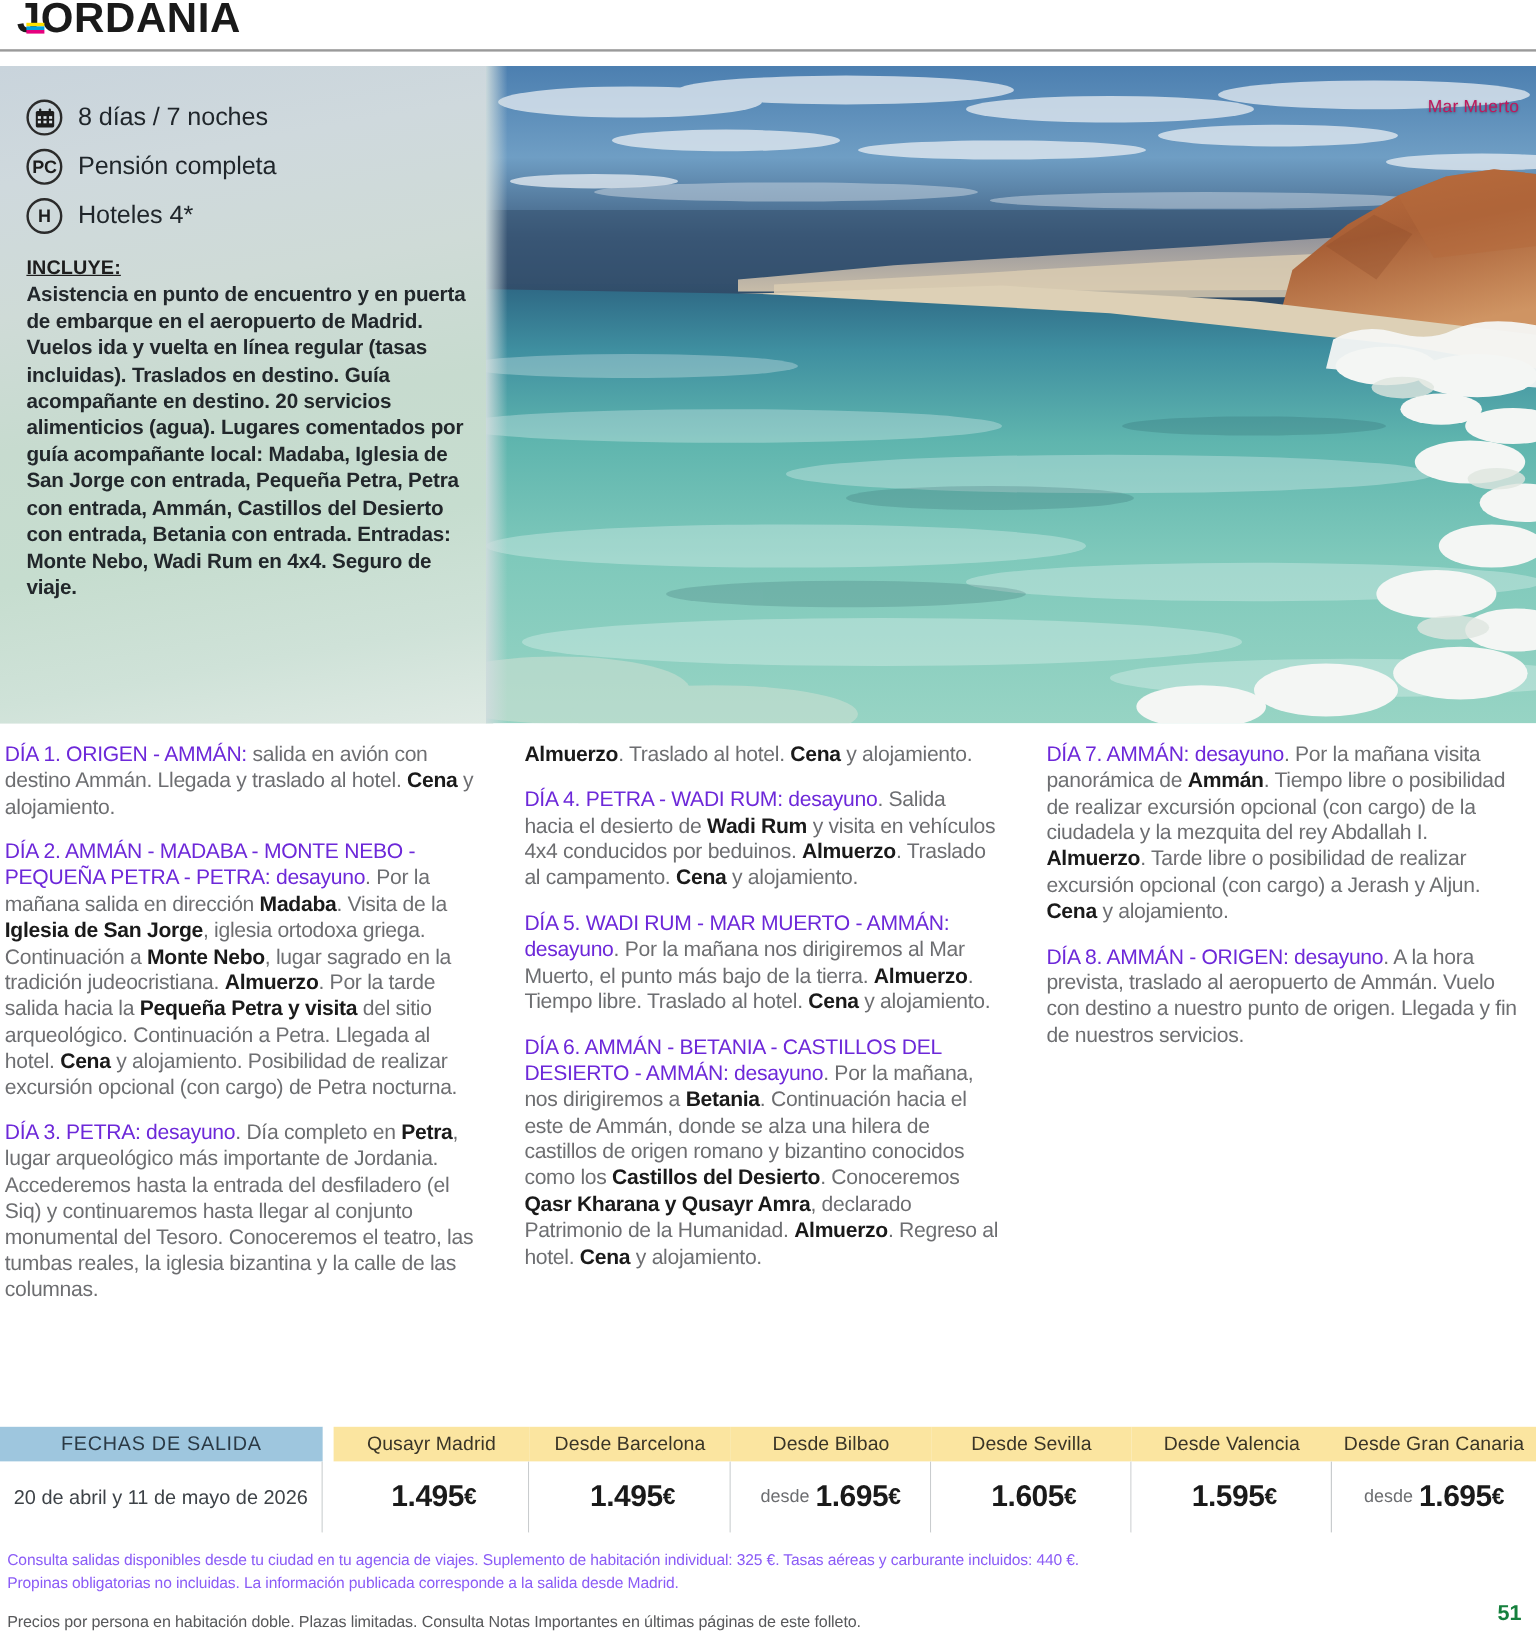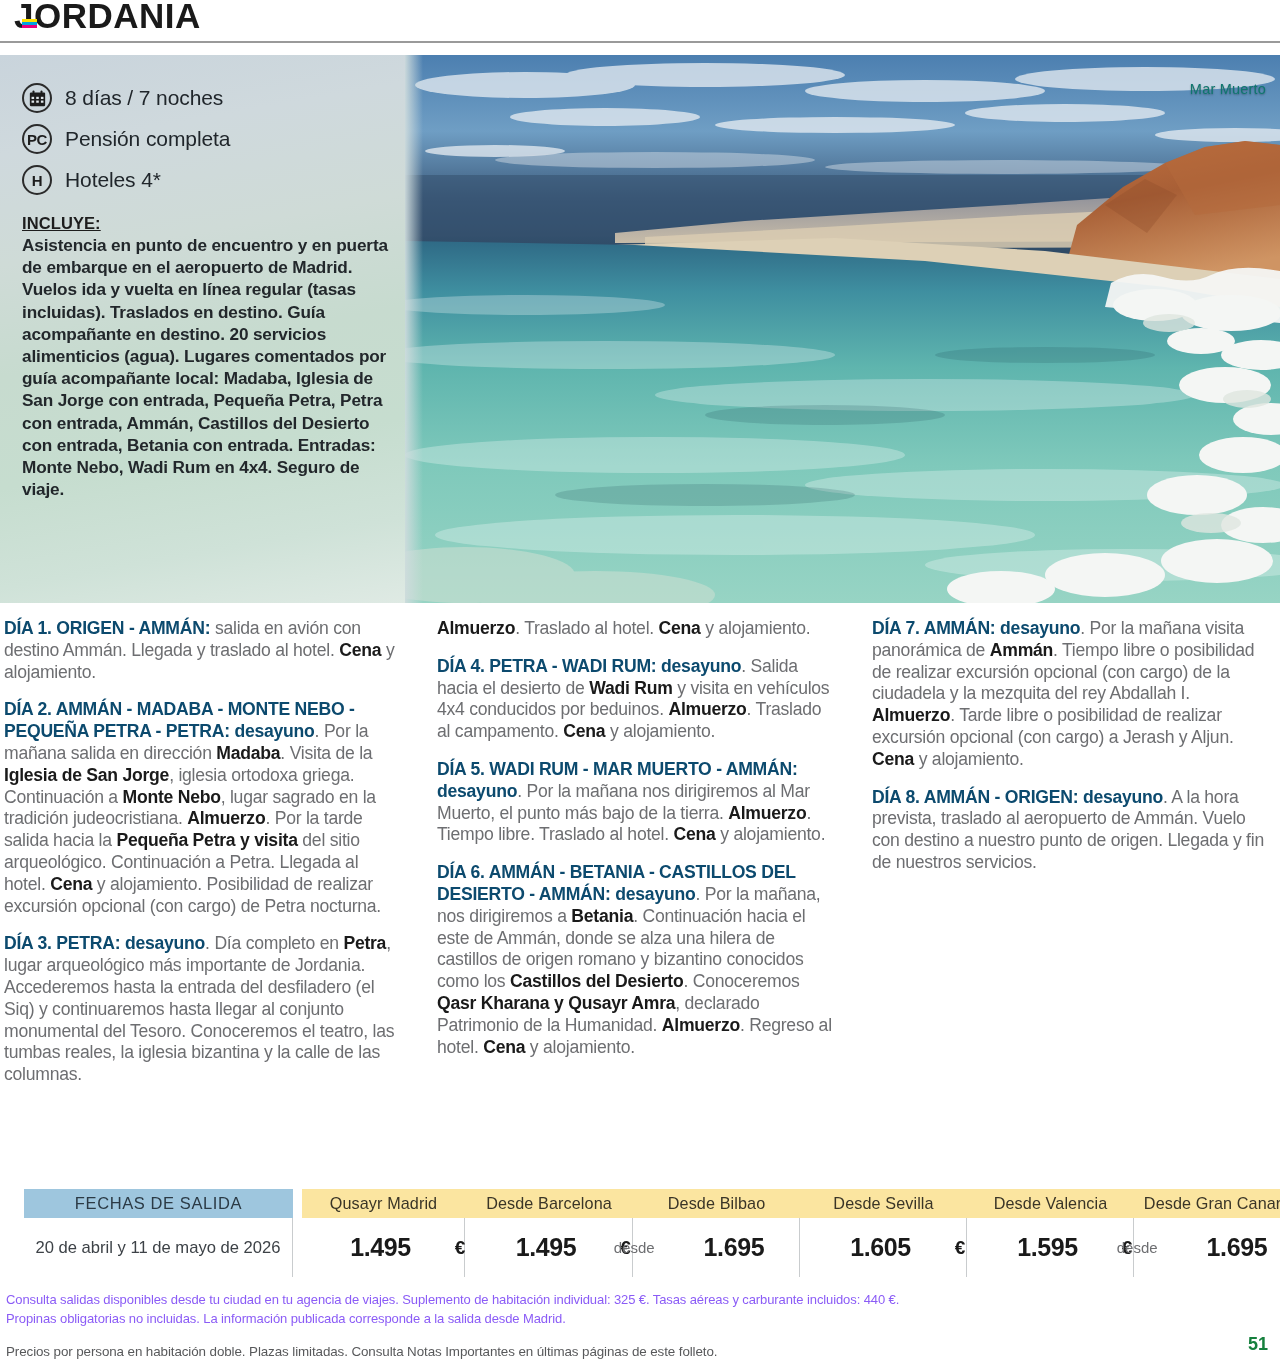--- a/index.html
+++ b/index.html
@@ -67,42 +67,42 @@
   }
 
   
   .photo {
     position: absolute; left: 405px; top: 0; width: 875px; height: 548px;
     overflow: hidden;
   }
   .photo svg { display: block; width: 100%; height: 100%; }
   .photo-caption {
     position: absolute; right: 14px; top: 26px;
-    font-size: 14.5px; color: #0f766e; letter-spacing: 0.2px;
+    font-size: 14.5px; color: #be185d; letter-spacing: 0.2px;
     text-shadow: 0 1px 2px rgba(0,0,0,.35);
   }
 
   
   .itinerary {
     position: absolute; left: 0; top: 618px; width: 1280px; height: 560px;
   }
   .col { position: absolute; top: 0; width: 395px; }
   .col-1 { left: 4px; }
   .col-2 { left: 437px; }
   .col-3 { left: 872px; }
   .para {
     font-size: 17.6px; line-height: 21.8px; color: #6d6e71;
     margin-bottom: 16px; letter-spacing: -0.25px;
   }
   .para b { color: #1a1a1a; font-weight: 700; }
-  .para .hd { color: #0c4a6e; font-weight: 700; }
+  .para .hd { color: #6d28d9; font-weight: 400; }
 
   
   .price-table {
-    position: absolute; left: 0; top: 1189px; width: 1280px; height: 88px; padding-left: 24px;
+    position: absolute; left: 0; top: 1189px; width: 1280px; height: 88px;
   }
   .pt-row { display: flex; width: 1280px; }
   .pt-head { height: 29px; }
   .pt-body { height: 59px; }
   .pt-cell {
     display: flex; align-items: center; justify-content: center;
     text-align: center;
   }
   .pt-dates-head {
     width: 269px; background: #9ec6de; color: #2b3a45;
@@ -112,21 +112,21 @@
     background: #fbe5a0; color: #3a3527; font-size: 16.2px;
     letter-spacing: 0.1px;
   }
   .pt-dates-body {
     width: 269px; background: #ffffff; color: #3d4247;
     font-size: 16.6px; line-height: 21px; padding: 0 10px;
     border-right: 1px solid #c9ccce;
   }
   .pt-price {
     background: #ffffff; color: #1a1a1a; font-size: 25px; font-weight: 700;
-    letter-spacing: -0.4px; border-right: 1px solid #c9ccce; gap: 44px;
+    letter-spacing: -0.4px; border-right: 1px solid #c9ccce;
   }
   .pt-price:last-child { border-right: none; }
   .pt-price .eur { font-size: 19px; font-weight: 700; }
   .pt-price .desde {
     font-size: 15px; font-weight: 400; color: #6d6e71;
     margin-right: 5px; letter-spacing: 0;
   }
   .w-gap { width: 9px; background: #ffffff; }
 
   

